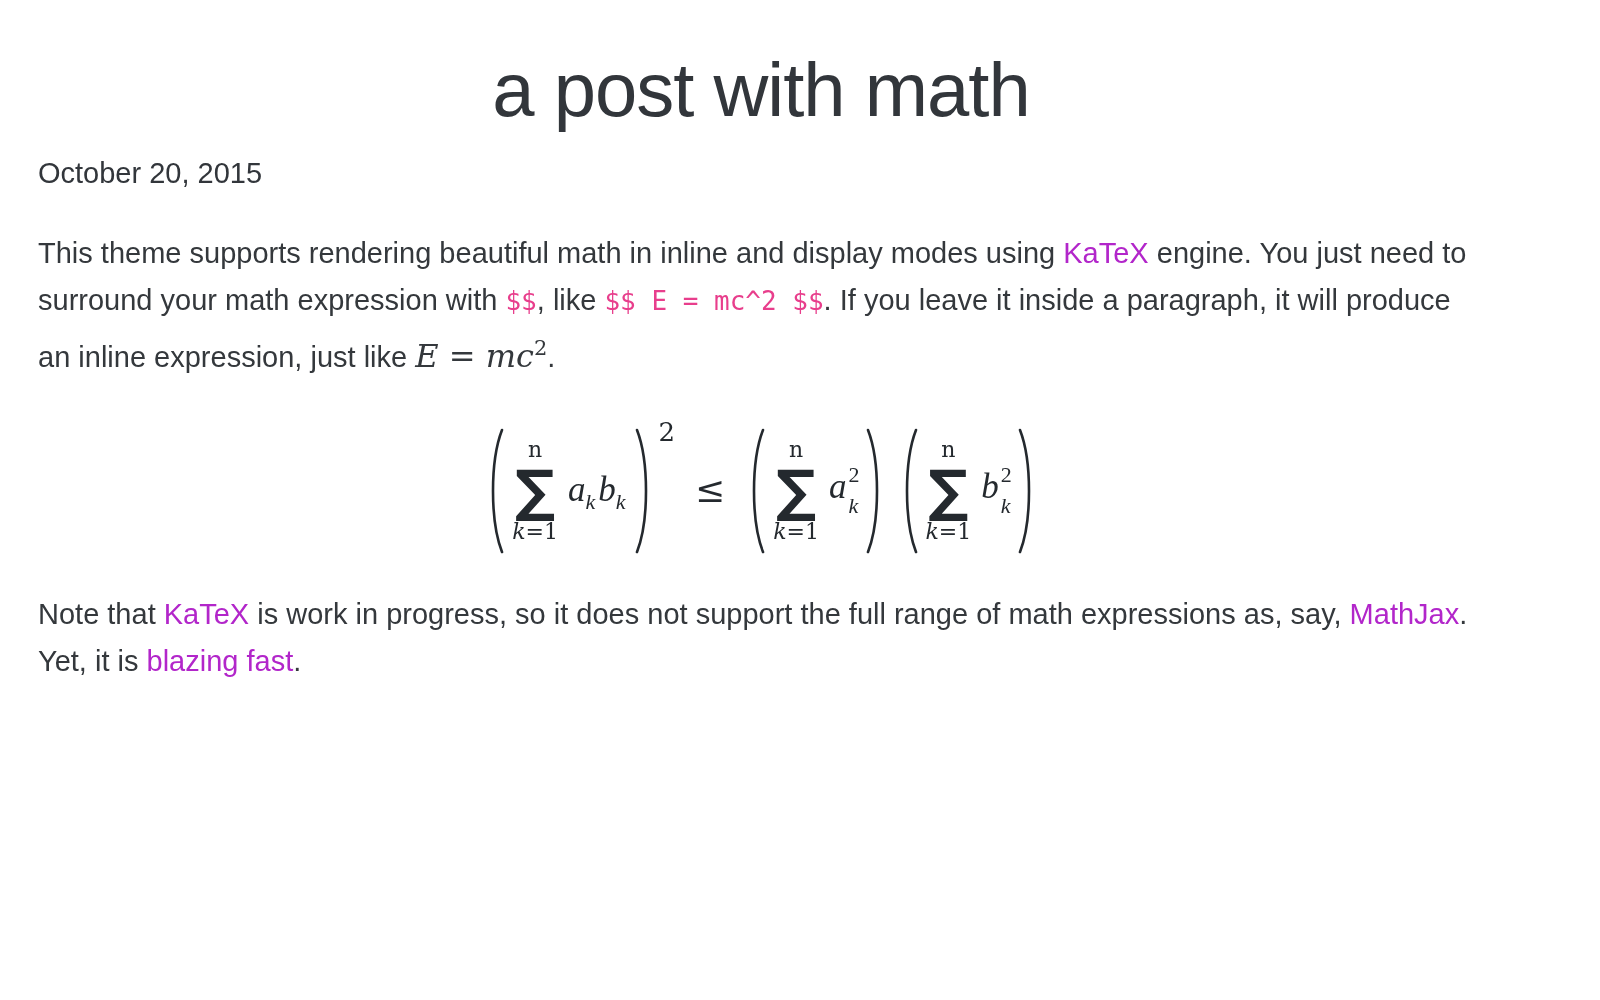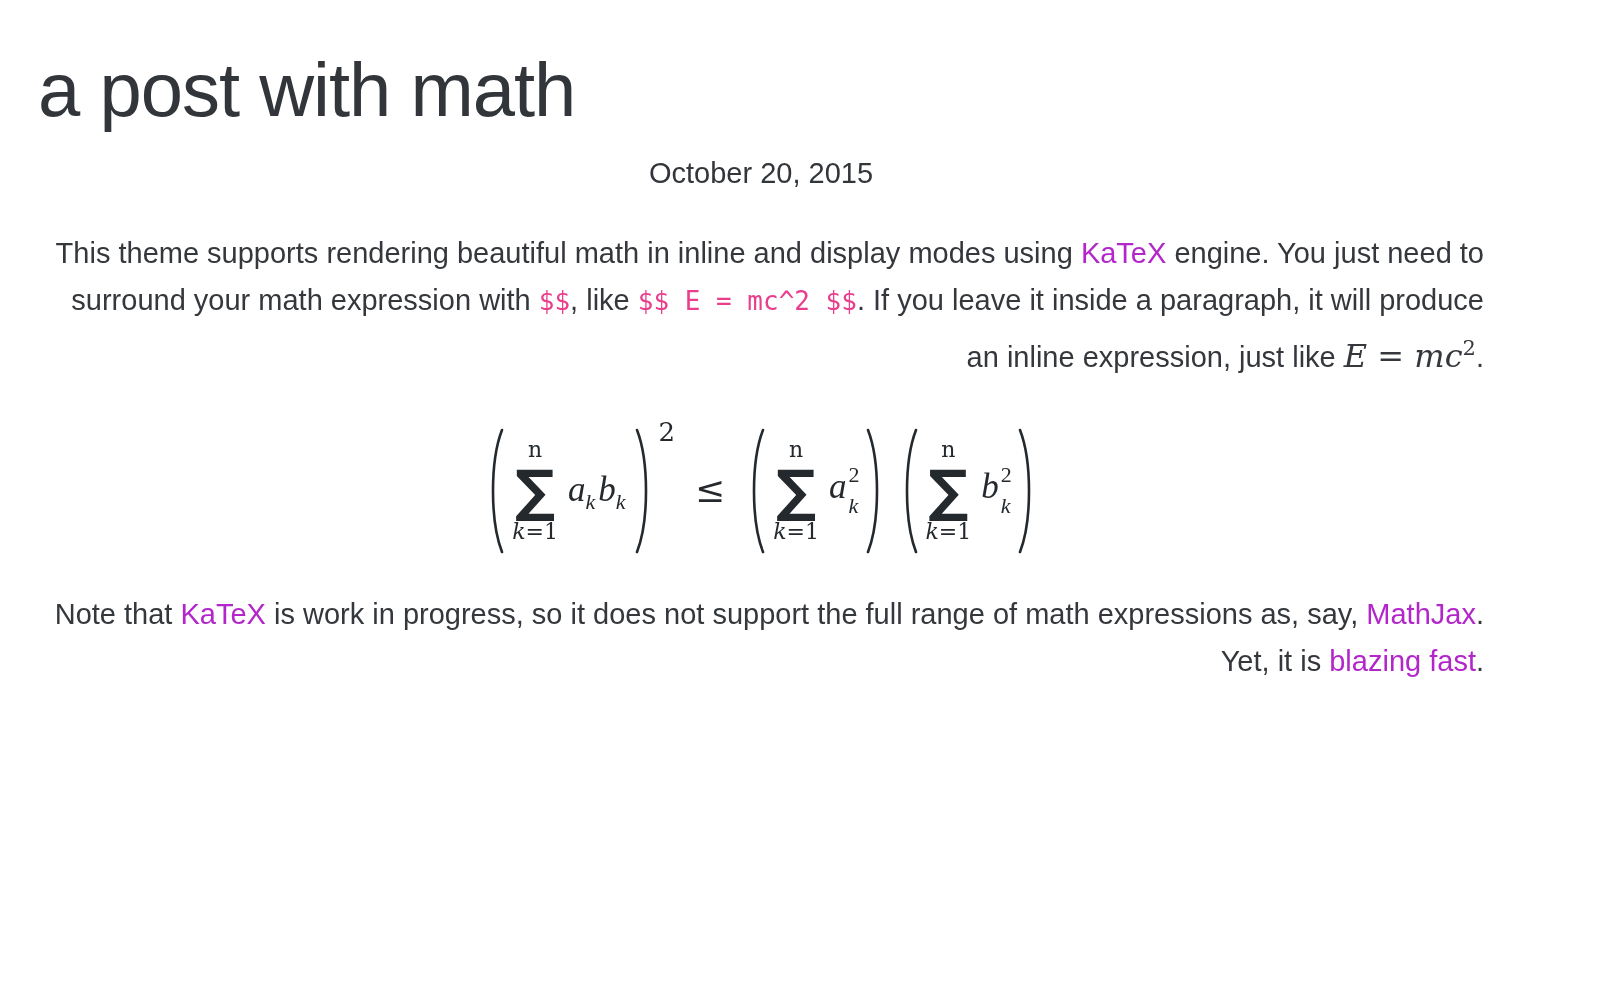--- a/index.html
+++ b/index.html
@@ -20,33 +20,32 @@
     max-width: 1522px;
     box-sizing: border-box;
   }
   h1.post-title {
     font-weight: 300;
     font-size: 76px;
     line-height: 1.15;
     color: #32363b;
     margin: 46px 0 0 0;
     letter-spacing: -1px;
+    text-align: center;
   }
   p.post-date {
     font-size: 29px;
     color: #32363b;
     margin: 24px 0 0 0;
-    text-align: center;
   }
   p.body-par {
     font-size: 29px;
     line-height: 47px;
     margin: 40px 0 0 0;
     color: #34383c;
-    text-align: right;
   }
   a.purple-link {
     color: #b226ca;
     text-decoration: none;
     cursor: pointer;
   }
   code.inline-code {
     font-family: "DejaVu Sans Mono", monospace;
     color: #e83e8c;
     font-size: 26px;

